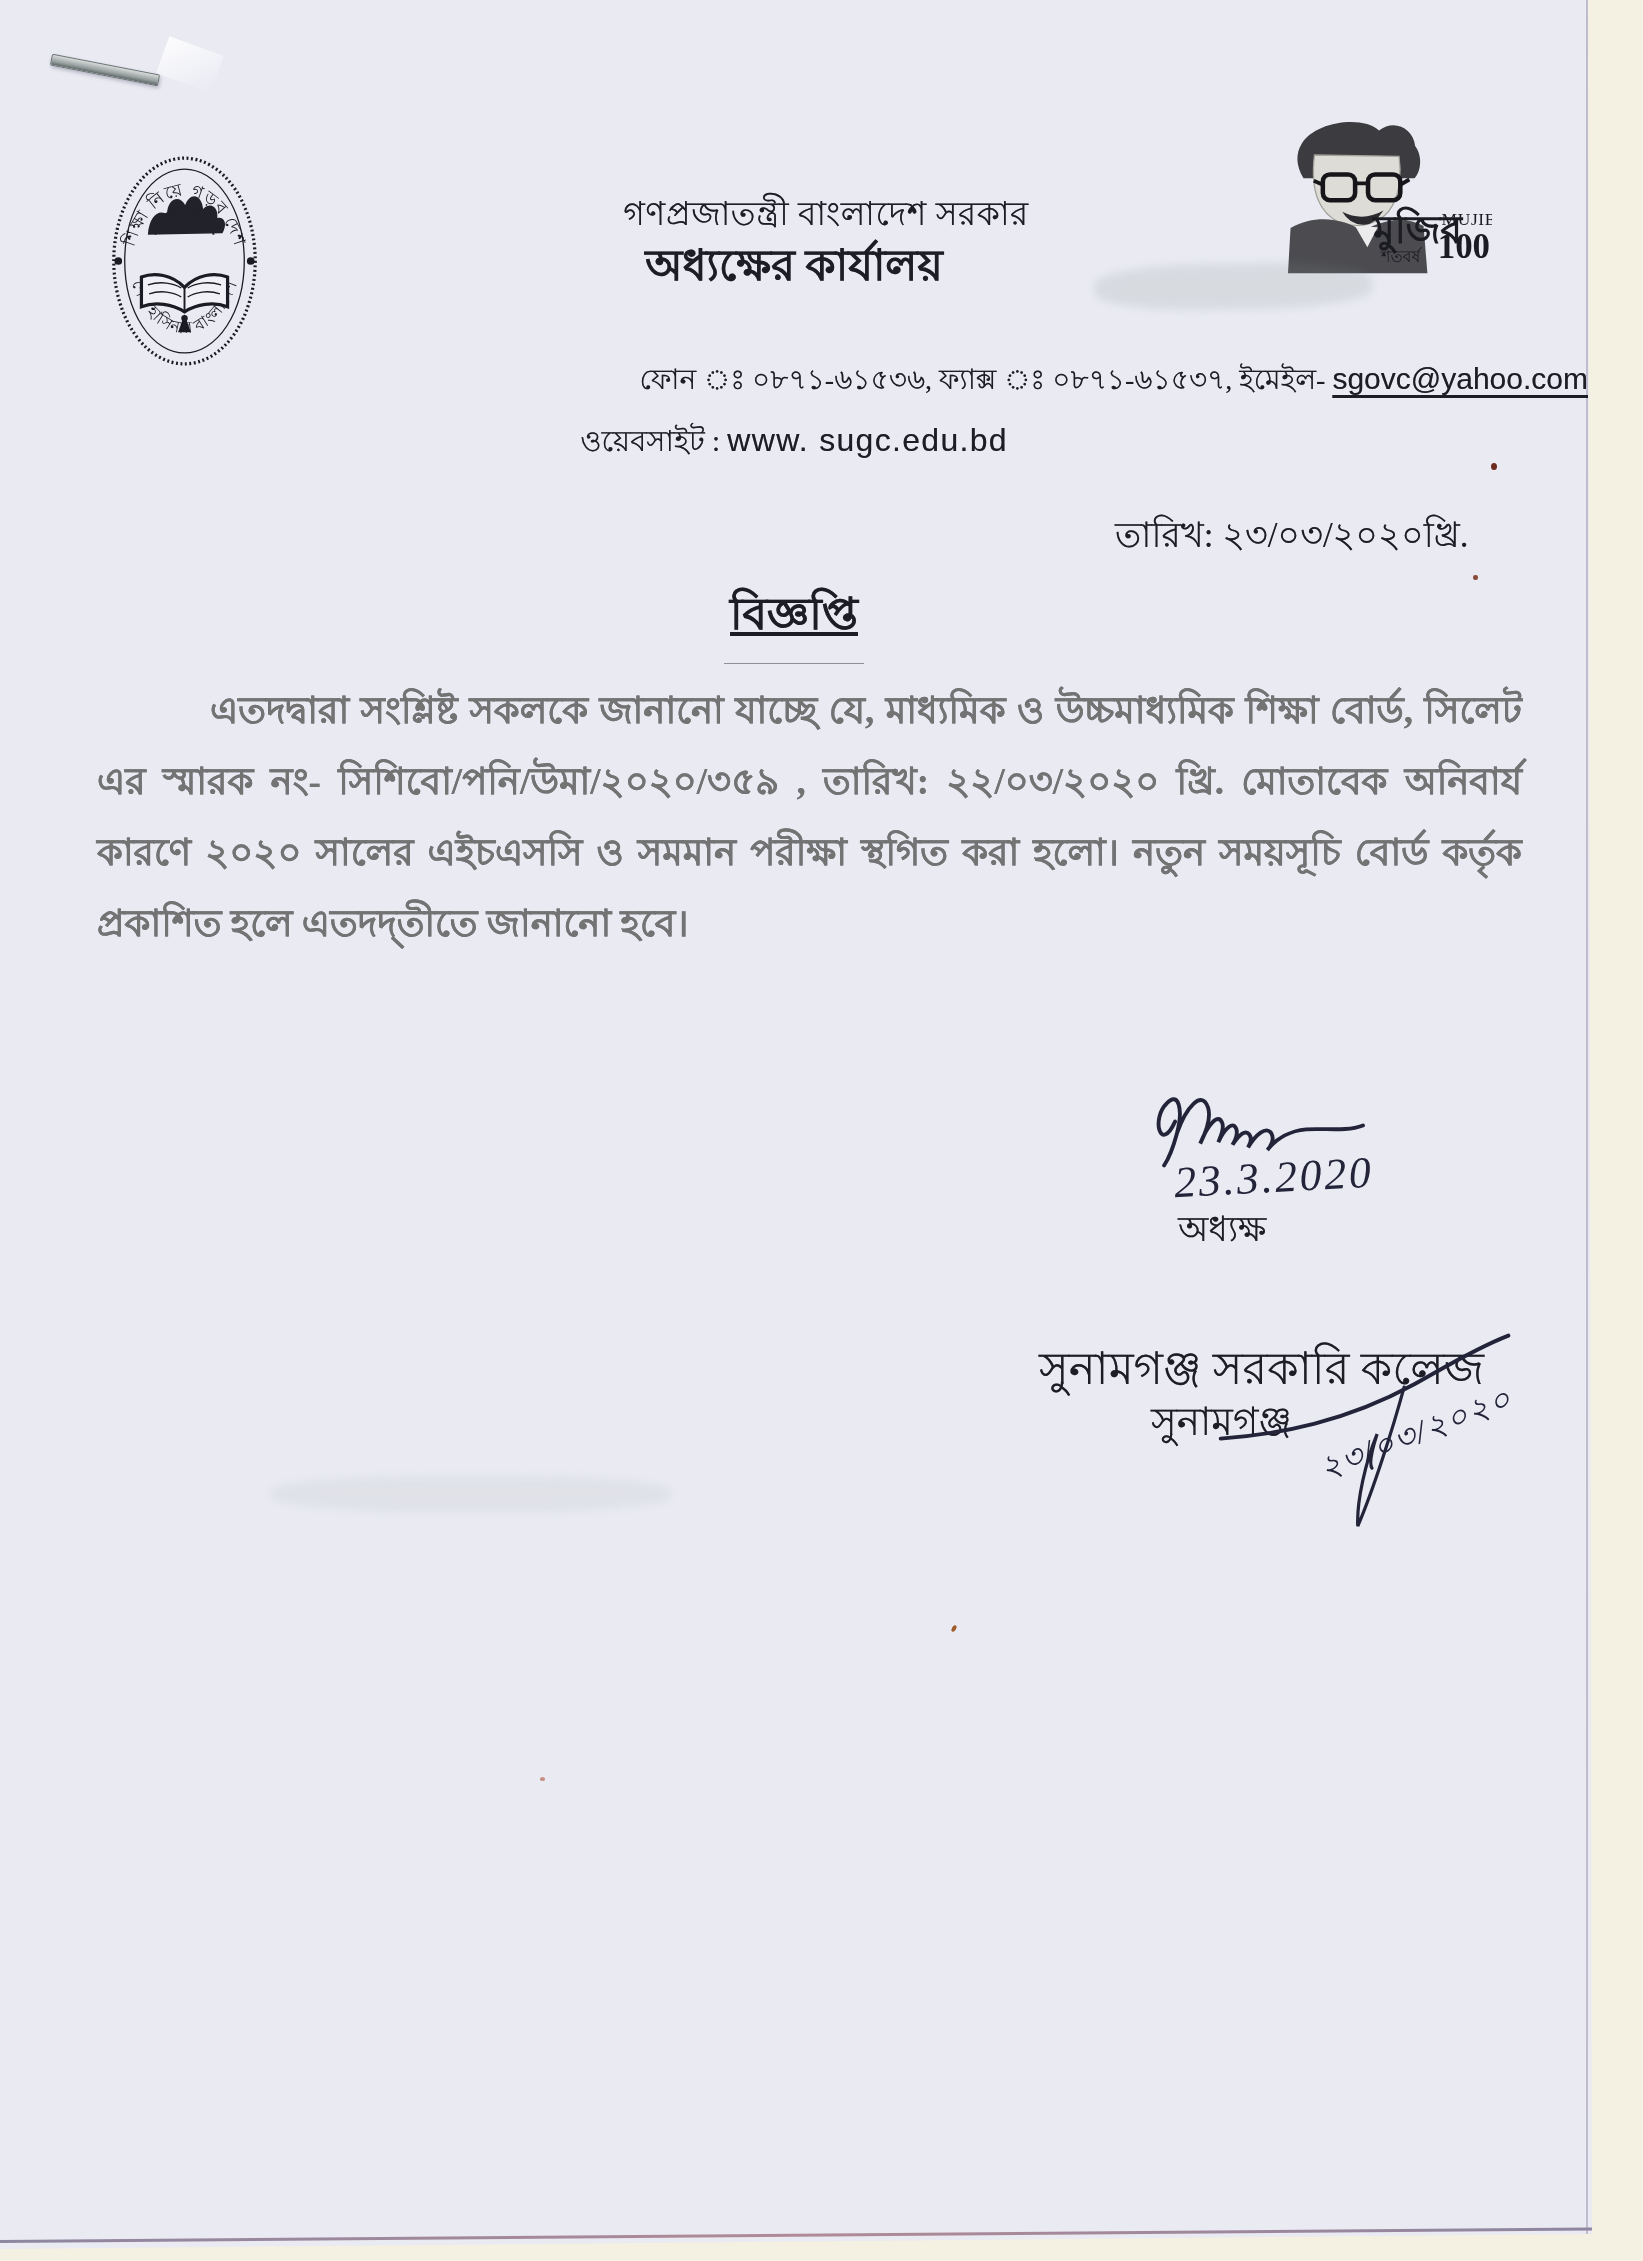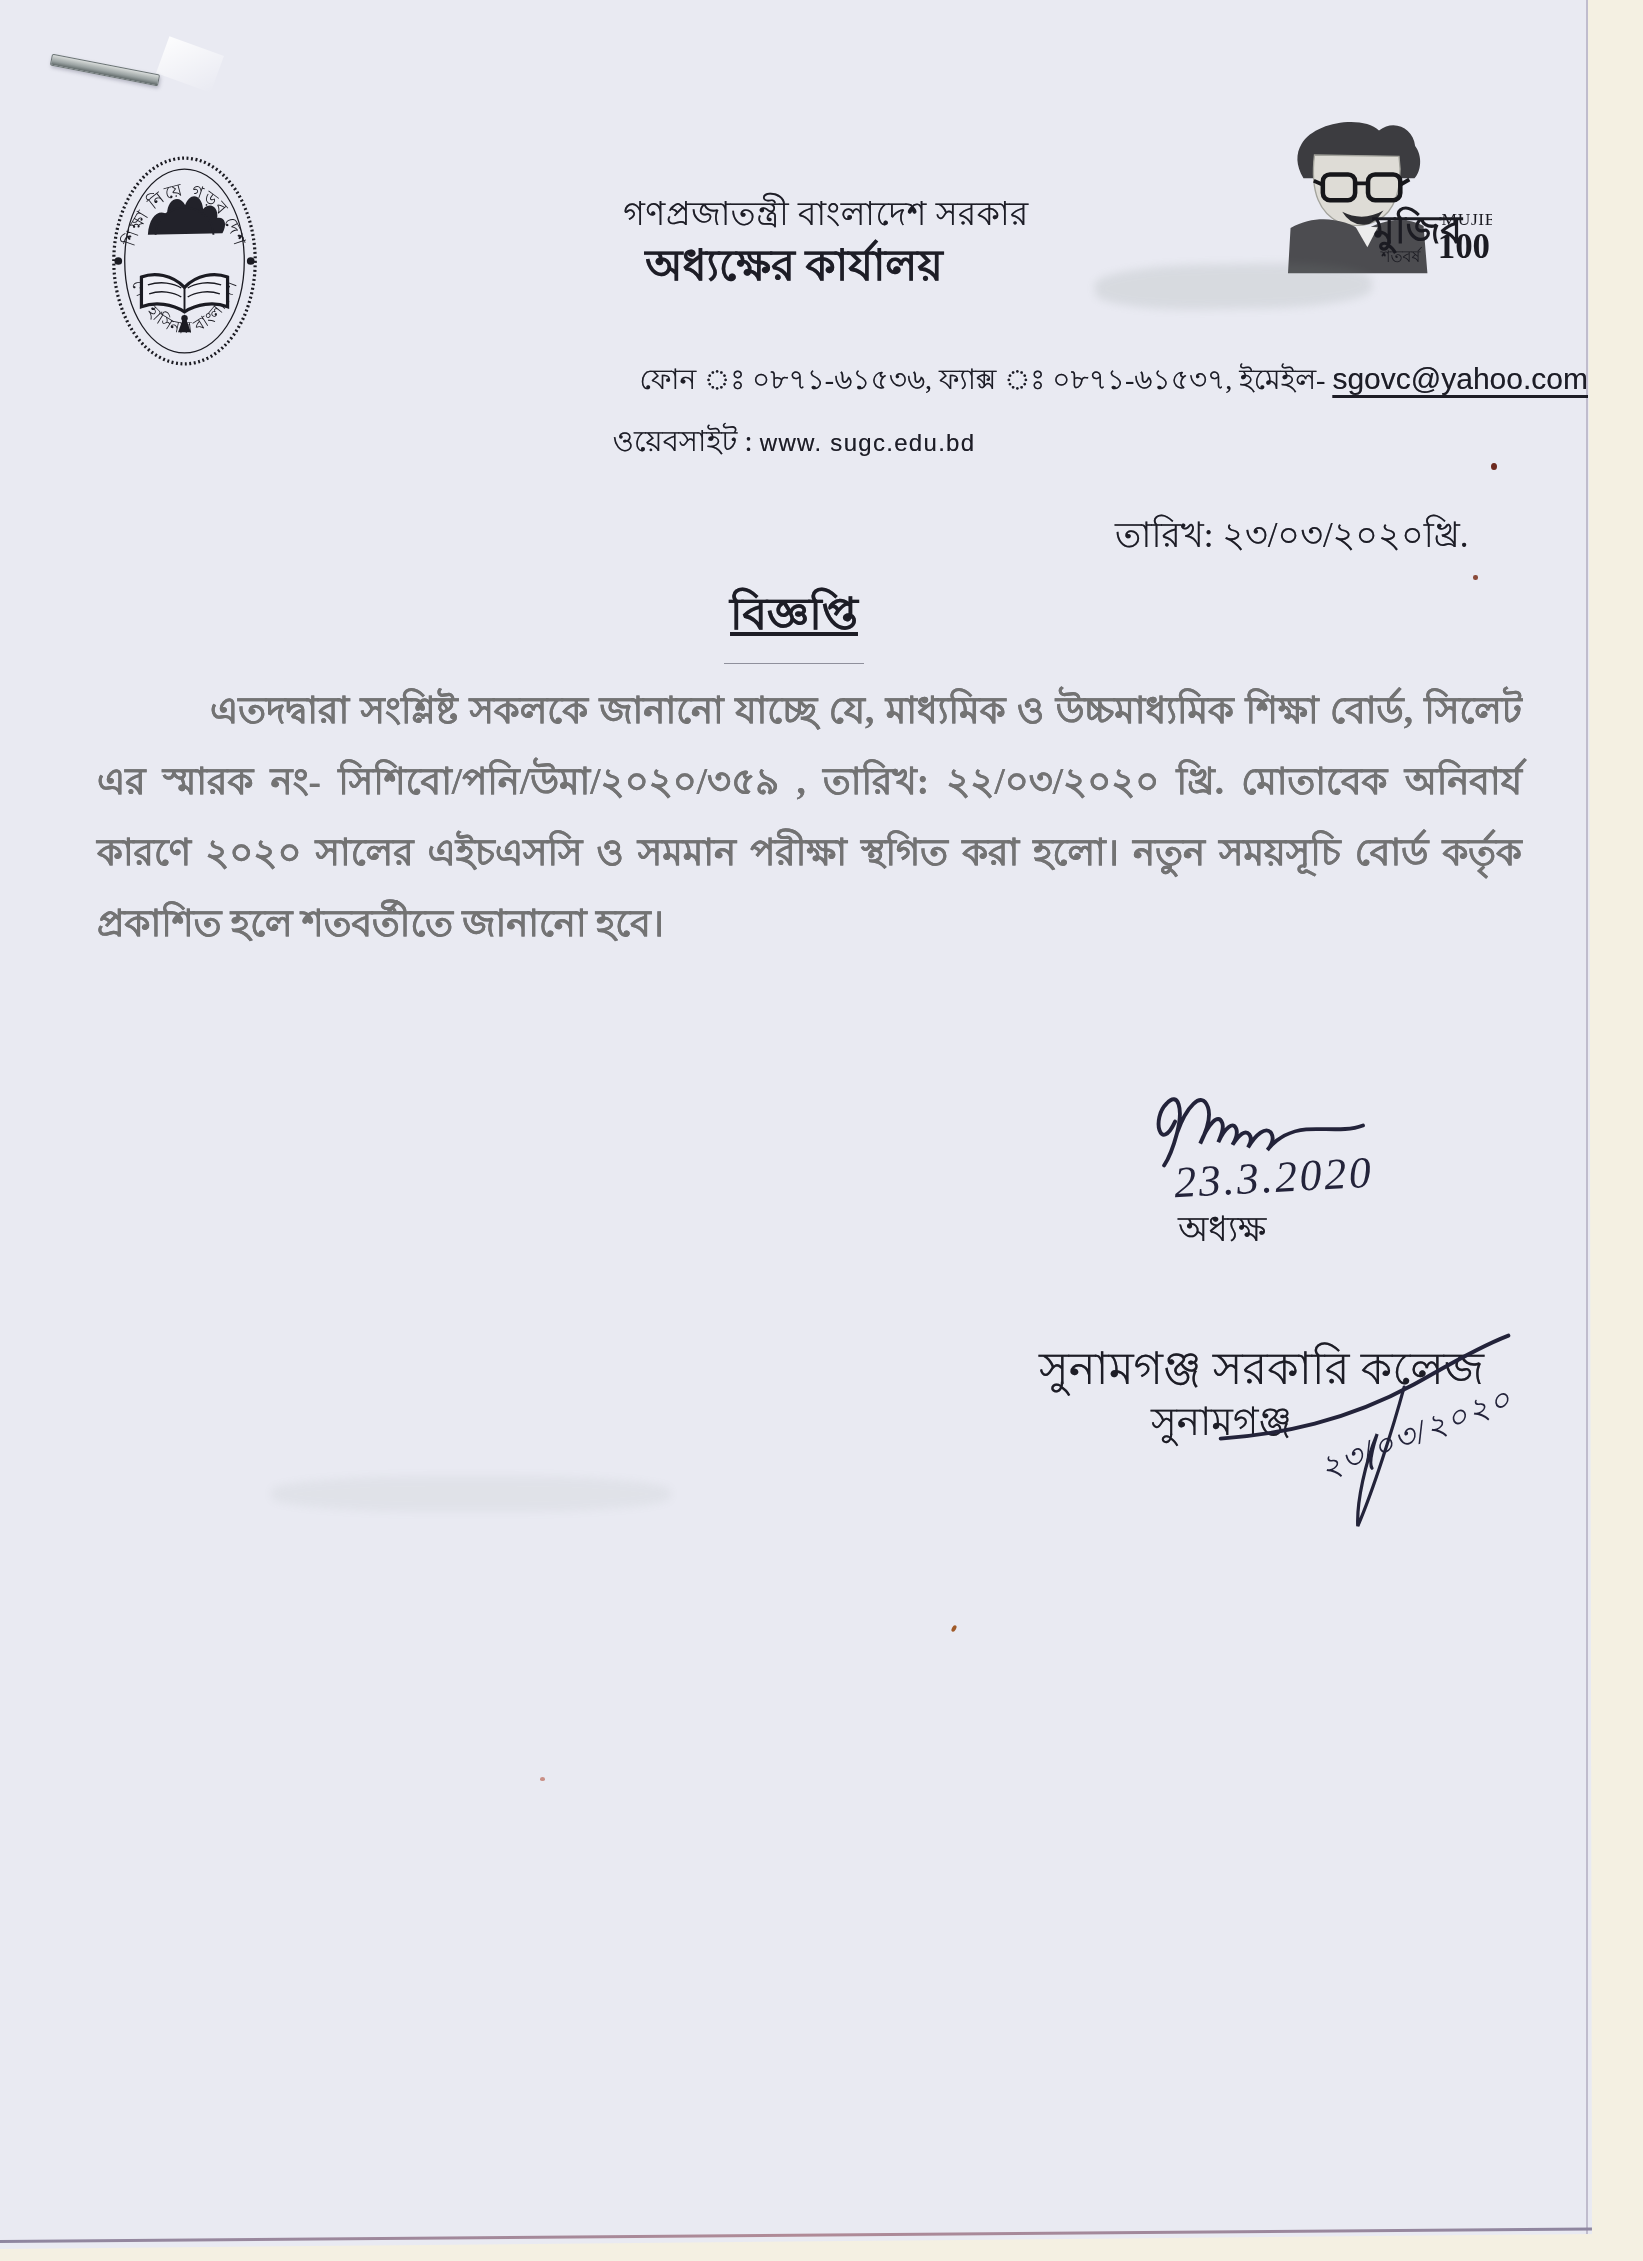--- a/index.html
+++ b/index.html
@@ -37,21 +37,21 @@
     transform:rotate(20deg);
   }
   .txt{position:absolute;color:#1d1d26;text-shadow:0 0 0.6px rgba(30,30,45,.55);}
   .center-line{left:0;width:1588px;text-align:center;}
   .hdr-gov{top:188px;font-size:33px;letter-spacing:0.6px;margin-left:32px;}
   .hdr-office{top:233px;font-size:43px;font-weight:bold;}
   .hdr-college{top:302px;font-size:38px;}
   .hdr-contact{top:358px;font-size:28px;text-align:right;}
   .hdr-contact .email{font-family:"Liberation Sans","DejaVu Sans",sans-serif;font-size:30px;text-decoration:underline;text-underline-offset:5.8px;}
   .hdr-web{top:418px;font-size:29px;}
-  .hdr-web .url{font-family:"Liberation Sans","DejaVu Sans",sans-serif;font-size:24px;letter-spacing:1.3px;}
+  .hdr-web .url{font-family:"Liberation Sans","DejaVu Sans",sans-serif;font-size:32px;letter-spacing:1.3px;}
   .date-line{left:1115px;top:508px;font-size:35px;}
   .title-wrap{top:581px;}
   .title-wrap .title-inner{
     display:inline-block;font-size:44px;font-weight:bold;
     border-bottom:1.9px solid rgba(70,70,85,.55);padding:0 6.4px 9px;text-decoration:underline;
   }
   .body-para{
     position:absolute;left:97px;top:675px;width:1425px;
     font-size:37px;color:#737373;text-shadow:0 0 0.6px rgba(30,30,45,.55);font-weight:bold;
   }
@@ -143,21 +143,21 @@
   <div class="txt date-line">তারিখ: ২৩/০৩/২০২০খ্রি.</div>
 
   <div class="txt center-line title-wrap">
     <span class="title-inner">বিজ্ঞপ্তি</span>
   </div>
 
   <div class="body-para">
     <div class="body-line first">এতদদ্বারা সংশ্লিষ্ট সকলকে জানানো যাচ্ছে যে, মাধ্যমিক ও উচ্চমাধ্যমিক শিক্ষা বোর্ড, সিলেট</div>
     <div class="body-line">এর স্মারক নং- সিশিবো/পনি/উমা/২০২০/৩৫৯ , তারিখ: ২২/০৩/২০২০ খ্রি. মোতাবেক  অনিবার্য</div>
     <div class="body-line">কারণে ২০২০ সালের এইচএসসি ও সমমান পরীক্ষা স্থগিত করা হলো। নতুন সময়সূচি বোর্ড কর্তৃক</div>
-    <div class="body-line last">প্রকাশিত হলে শতবর্তীতে জানানো হবে।</div>
+    <div class="body-line last">প্রকাশিত হলে এতদদ্তীতে জানানো হবে।</div>
   </div>
 
   <svg class="sig-cursive" width="226" height="113" viewBox="0 0 350 175">
     <path d="M45,100 C22,150 8,95 32,72 C50,52 58,80 48,118 C40,148 30,165 28,168 M48,118 C62,78 86,50 96,78 C102,96 90,122 84,134 C96,104 112,86 118,102 C122,112 114,126 112,132 C122,110 136,98 140,112 C143,122 136,132 134,136 C144,120 154,112 160,120 C166,128 160,136 158,140 C170,120 186,106 194,118 C200,128 192,140 188,144 C202,126 224,114 248,112 C278,110 310,116 336,106" fill="none" stroke="#23233a" stroke-width="6" stroke-linecap="round"></path>
   </svg>
   <div class="sig-date">23.3.2020</div>
   <div class="txt sig-desig">অধ্যক্ষ</div>
   <div class="txt sig-inst">সুনামগঞ্জ সরকারি কলেজ</div>
   <div class="txt sig-loc">সুনামগঞ্জ</div>
 

